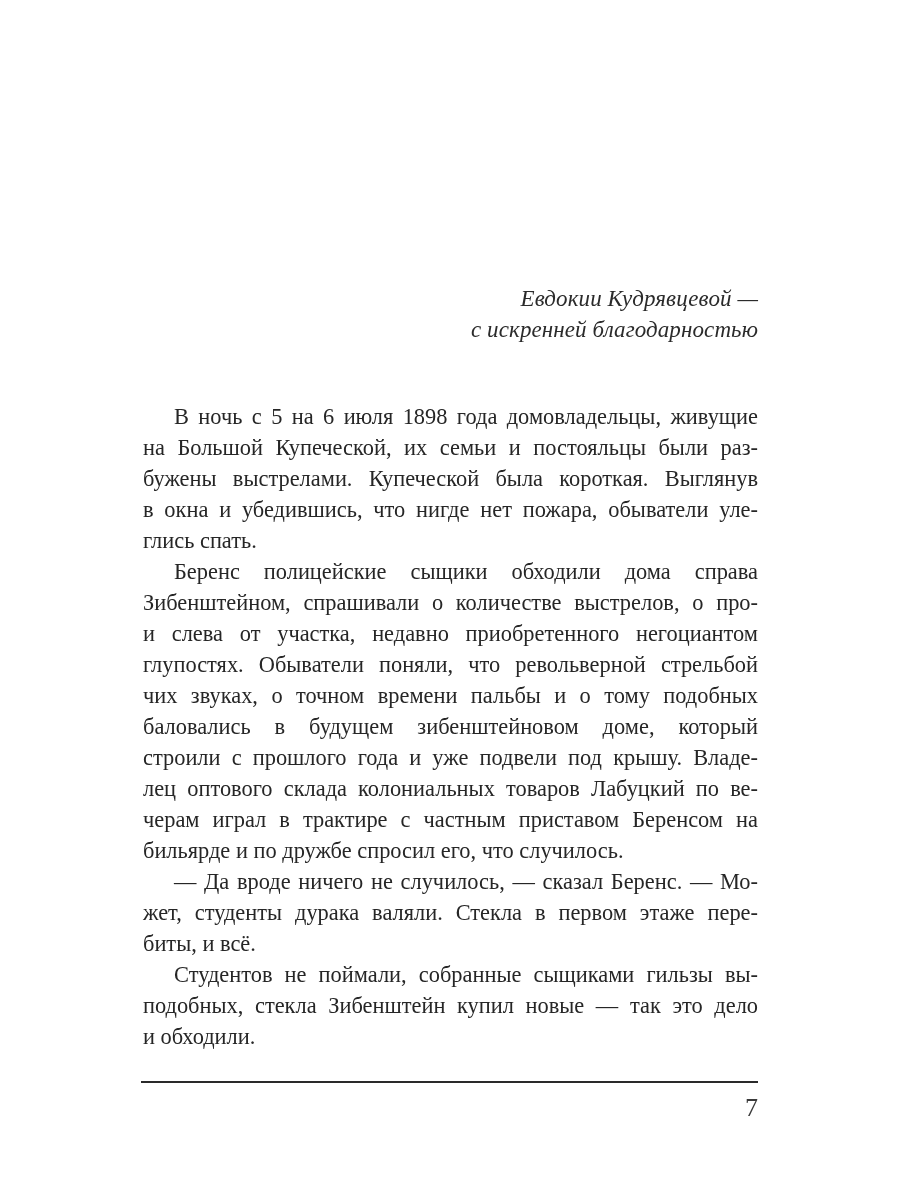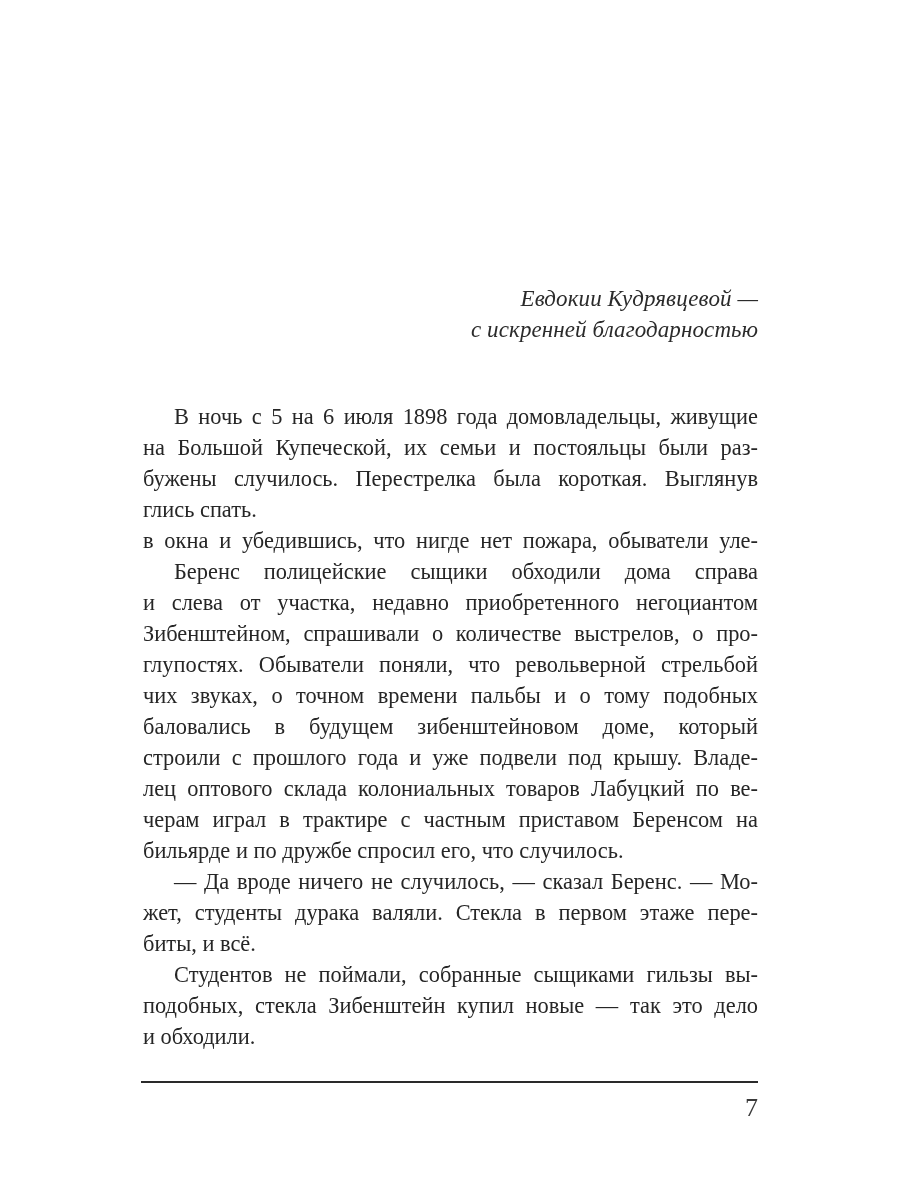--- a/index.html
+++ b/index.html
@@ -79,29 +79,29 @@
   <div class="epigraph">
     <span class="ep-line">Евдокии Кудрявцевой —</span>
     <span class="ep-line">с искренней благодарностью</span>
   </div>
 
   <div class="body-text">
 
     <div>
       <span class="line indent">В ночь с 5 на 6 июля 1898 года домовладельцы, живущие</span>
       <span class="line">на Большой Купеческой, их семьи и постояльцы были раз-</span>
-      <span class="line">бужены случилось. Перестрелка была короткая. Выглянув</span>
+      <span class="line">бужены выстрелами. Купеческой была короткая. Выглянув</span>
+      <span class="line">в окна и убедившись, что нигде нет пожара, обыватели уле-</span>
       <span class="line last">глись спать.</span>
-      <span class="line">в окна и убедившись, что нигде нет пожара, обыватели уле-</span>
     </div>
 
     <div>
       <span class="line indent">Беренс полицейские сыщики обходили дома справа</span>
+      <span class="line">Зибенштейном, спрашивали о количестве выстрелов, о про-</span>
       <span class="line">и слева от участка, недавно приобретенного негоциантом</span>
-      <span class="line">Зибенштейном, спрашивали о количестве выстрелов, о про-</span>
       <span class="line">глупостях. Обыватели поняли, что револьверной стрельбой</span>
       <span class="line">чих звуках, о точном времени пальбы и о тому подобных</span>
       <span class="line">баловались в будущем зибенштейновом доме, который</span>
       <span class="line">строили с прошлого года и уже подвели под крышу. Владе-</span>
       <span class="line">лец оптового склада колониальных товаров Лабуцкий по ве-</span>
       <span class="line">черам играл в трактире с частным приставом Беренсом на</span>
       <span class="line last">бильярде и по дружбе спросил его, что случилось.</span>
     </div>
 
     <div>

